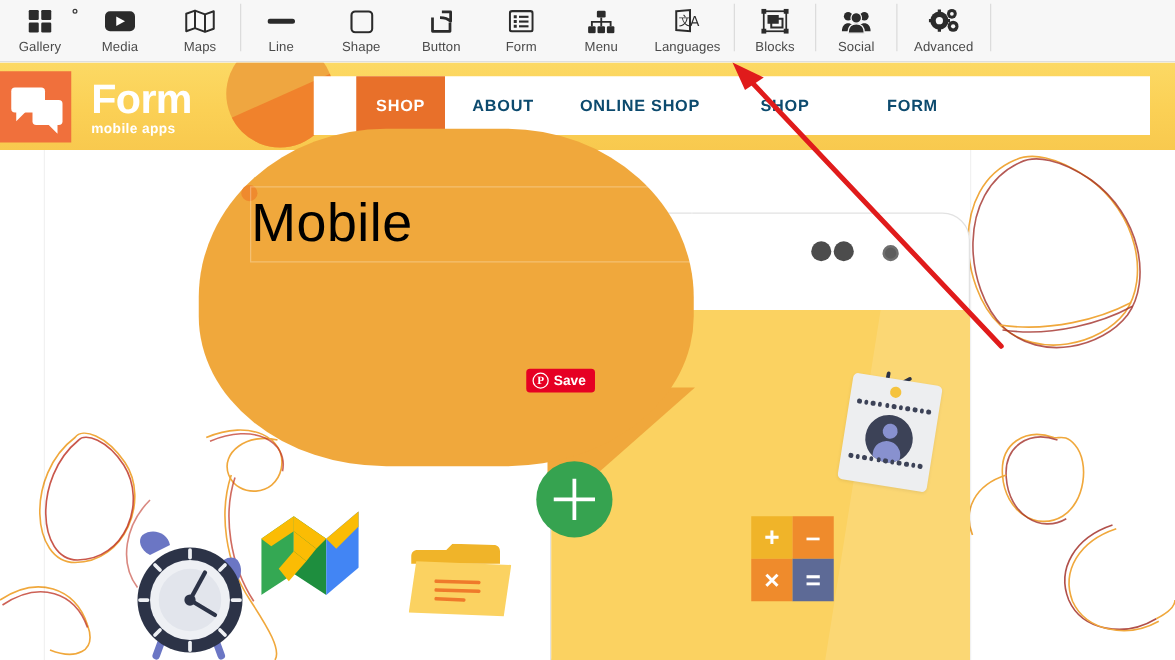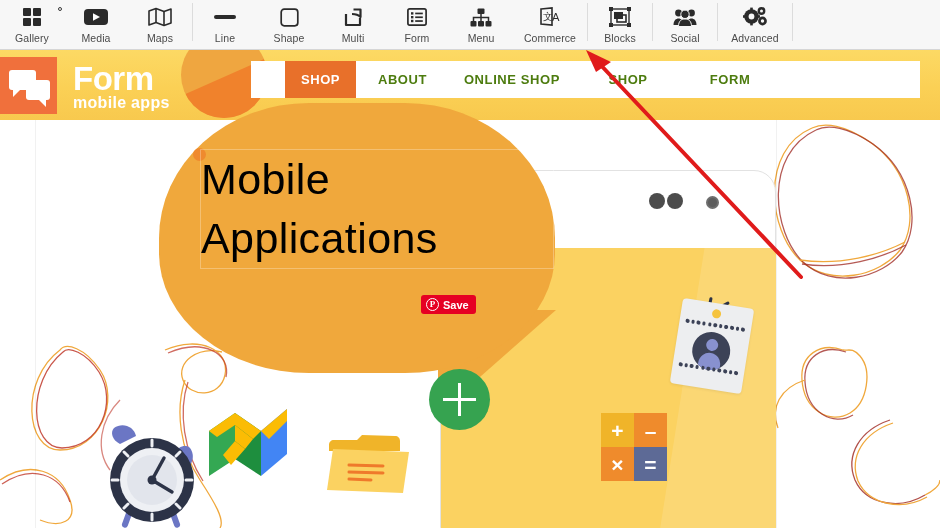--- a/index.html
+++ b/index.html
@@ -81,32 +81,32 @@
   .bubble-b::after {
     content:""; position:absolute; right: 4px; bottom: -7px;
     border-right: 8px solid #fff; border-bottom: 8px solid transparent;
   }
   #logo-text { position: absolute; left: 73px; top: 12px; }
   #logo-title {
     font-size: 33px; font-weight: bold; color: #ffffff; line-height: 34px;
     letter-spacing: -.5px;
   }
   #logo-sub {
-    font-size: 16px; font-weight: bold; color: #ffffff; line-height: 14px;
+    font-size: 11px; font-weight: bold; color: #ffffff; line-height: 14px;
     letter-spacing: .3px;
   }
 
   
   #nav {
-    position: absolute; left: 251px; top: 11px; width: 669px; height: 37px;
+    position: absolute; left: 251px; top: 11px; width: 669px; height: 47px;
     background: #ffffff; display: flex; align-items: stretch;
   }
   .nav-item {
     display: flex; align-items: center; justify-content: center;
-    font-size: 13px; font-weight: bold; color: #4d7c0f;
+    font-size: 13px; font-weight: bold; color: #0c4a6e;
     letter-spacing: .6px; cursor: pointer; padding: 0 10px;
   }
   .nav-spacer { width: 34px; }
   .nav-item.active {
     background: #e8702a; color: #ffffff; width: 71px; padding: 0;
   }
   .nav-item.n-about   { width: 93px; }
   .nav-item.n-contacts{ width: 121px; }
   .nav-item.n-online  { width: 126px; }
   .nav-item.n-shop2   { width: 106px; }
@@ -311,21 +311,21 @@
       </span>
       <span class="lbl">Shape</span>
     </div>
     <div class="tb-item">
       <span class="ic">
         <svg width="20" height="20" viewBox="0 0 20 20">
             <path d="M3 7 L3 18 L17 18 L17 11" fill="none" stroke="#2b2b2b" stroke-width="2.2" stroke-linejoin="round"></path>
             <path d="M9 7 C12 7 15 7.5 17.5 10 L17.5 2.5 L10.5 2.5" fill="none" stroke="#2b2b2b" stroke-width="2.2" stroke-linejoin="round"></path>
           </svg>
       </span>
-      <span class="lbl">Multi</span>
+      <span class="lbl">Button</span>
     </div>
     <div class="tb-item">
       <span class="ic">
         <svg width="20" height="18" viewBox="0 0 20 18">
             <rect x="0.9" y="0.9" width="18.2" height="16.2" rx="1.8" fill="none" stroke="#2b2b2b" stroke-width="1.7"></rect>
             <rect x="4" y="4.2" width="2.4" height="2.4" fill="#2b2b2b"></rect>
             <rect x="4" y="8" width="2.4" height="2.4" fill="#2b2b2b"></rect>
             <rect x="4" y="11.8" width="2.4" height="2.4" fill="#2b2b2b"></rect>
             <rect x="8.2" y="4.6" width="7.6" height="1.7" fill="#2b2b2b"></rect>
             <rect x="8.2" y="8.4" width="7.6" height="1.7" fill="#2b2b2b"></rect>
@@ -347,21 +347,21 @@
       <span class="lbl">Menu</span>
     </div>
     <div class="tb-item wide">
       <span class="ic">
         <svg width="22" height="20" viewBox="0 0 22 20">
             <path d="M2 2 L13 1 L13 18 L2 17 Z" fill="none" stroke="#2b2b2b" stroke-width="1.6"></path>
             <text x="4" y="13" font-size="10" font-family="DejaVu Sans" fill="#2b2b2b">文</text>
             <text x="13" y="14" font-size="11" font-family="DejaVu Sans" fill="#2b2b2b">A</text>
           </svg>
       </span>
-      <span class="lbl">Commerce</span>
+      <span class="lbl">Languages</span>
     </div>
   </div>
 
   <div class="tb-sep"></div>
 
   <div class="tb-group">
     <div class="tb-item">
       <span class="ic">
         <svg width="22" height="20" viewBox="0 0 22 20">
             <rect x="2" y="2" width="18" height="16" fill="none" stroke="#2b2b2b" stroke-width="1.4"></rect>
@@ -480,21 +480,20 @@
     <div class="dev-cam" id="dev-cam2"></div>
     <div id="dev-cam3"></div>
     <div id="dev-screen"></div>
   </div>
 
   <div id="hero-tail"></div>
   <div id="hero-bubble"></div>
   <div id="hero-dot"></div>
   <div id="hero-heading" class="sel-box">
     <div>Mobile</div>
-    <div>Applications</div>
   </div>
 
   <div class="pin" id="pin1"></div>
   <div class="pin" id="pin2"></div>
   <div id="badge">
     <div id="badge-hole"></div>
     <div class="badge-dots" id="badge-dots-top">
       <i></i>
         <i></i>
         <i></i>

